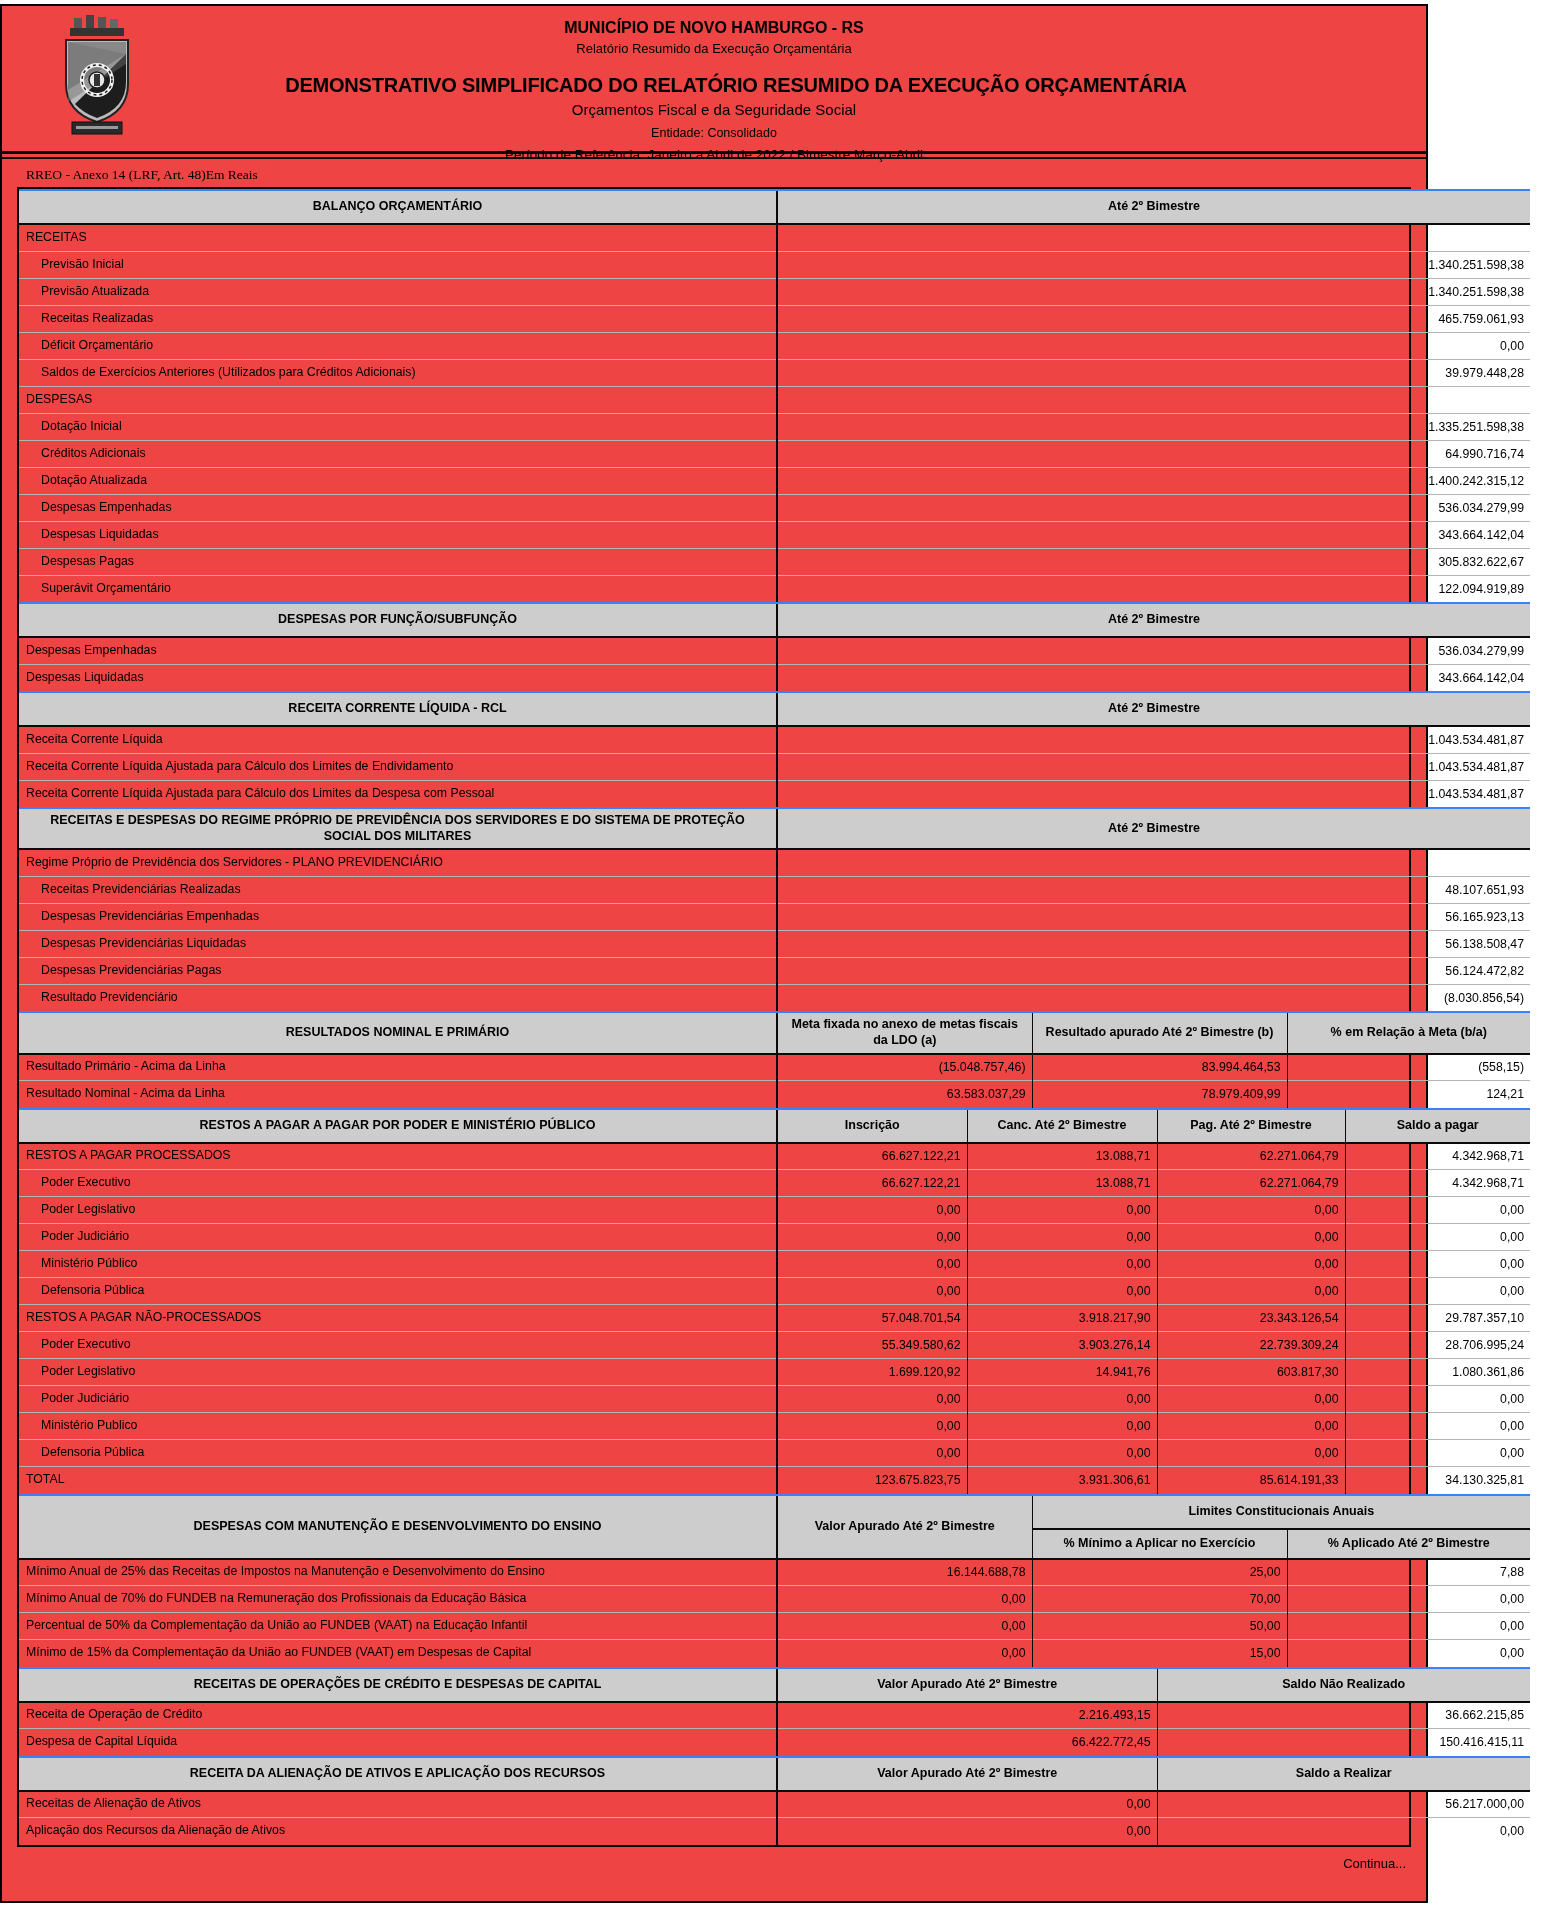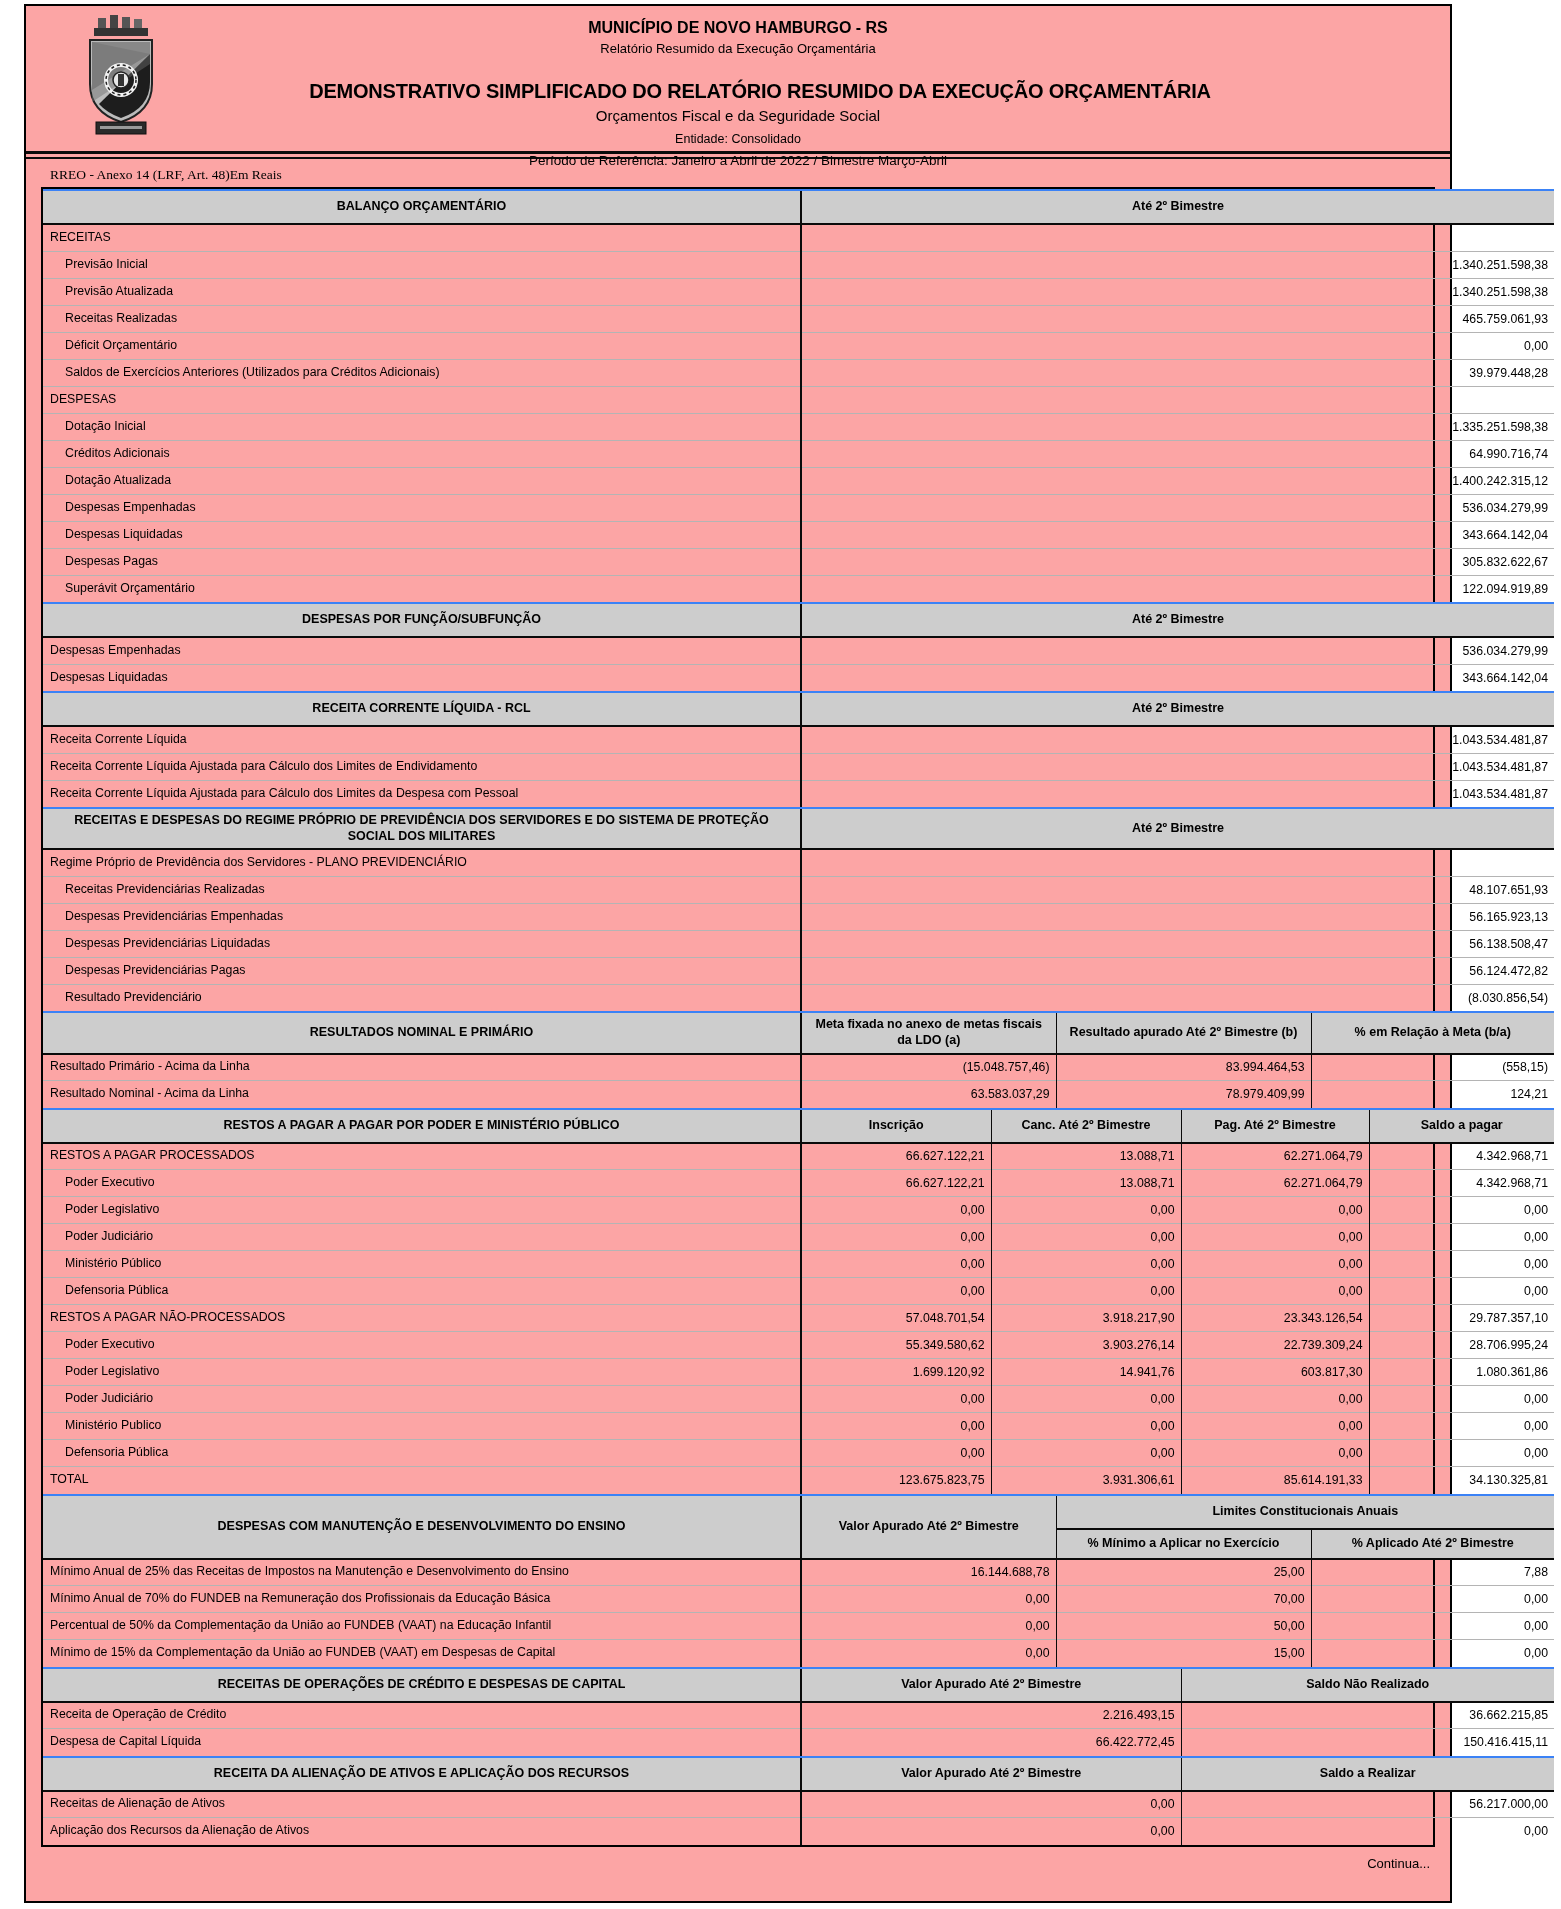--- a/index.html
+++ b/index.html
@@ -1,30 +1,30 @@
 <!DOCTYPE html>
 <html><head>
 <meta charset="utf-8">
 <style>
   html,body{margin:0;padding:0;}
   body{
     width:1561px;height:1909px;background:#fff;color:#000;
     font-family:"Liberation Sans",sans-serif;position:relative;
   }
   .frame{
-    position:absolute;left:24px;top:4px;width:1428px;height:1899px;
-    border:2px solid #000;box-sizing:border-box;background:#fca5a5;
+    position:absolute;left:0;top:4px;width:1428px;height:1899px;
+    border:2px solid #000;box-sizing:border-box;background:#ef4444;
   }
   
   .hdr{position:relative;height:140px;}
   .logo{position:absolute;left:50px;top:8px;}
   .hline{text-align:center;line-height:1.12;}
   .h-muni{font-size:16px;font-weight:bold;padding-top:13px;}
   .h-rel{font-size:13px;margin-top:5px;}
-  .h-title{font-size:20px;font-weight:bold;margin-top:24px;letter-spacing:-0.2px;padding-left:44px;}
+  .h-title{font-size:20px;font-weight:bold;margin-top:18px;letter-spacing:-0.2px;padding-left:44px;}
   .h-sub{font-size:15px;margin-top:5px;}
   .h-ent{font-size:12.5px;margin-top:7px;}
   .h-per{font-size:13.5px;margin-top:7px;}
   .drule{height:3px;border-top:3px solid #0a0a0a;border-bottom:2px solid #0a0a0a;margin-top:5px;}
   .metarow{
     display:flex;justify-content:flex-start;align-items:flex-end;
     font-family:"Liberation Serif",serif;font-size:13.5px;
     padding:6px 0 4px 24px;height:18px;
   }
   

